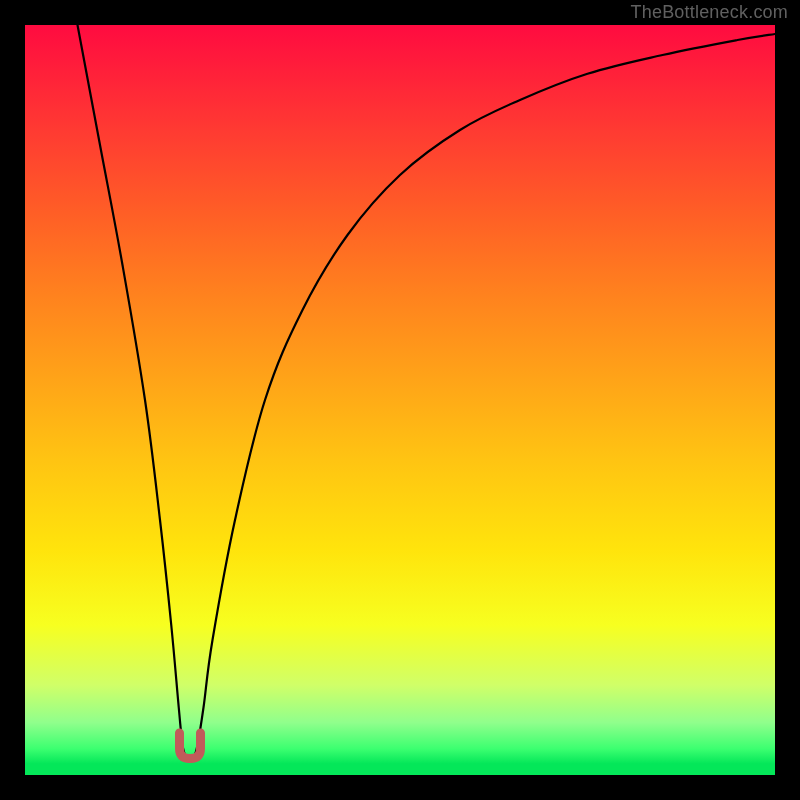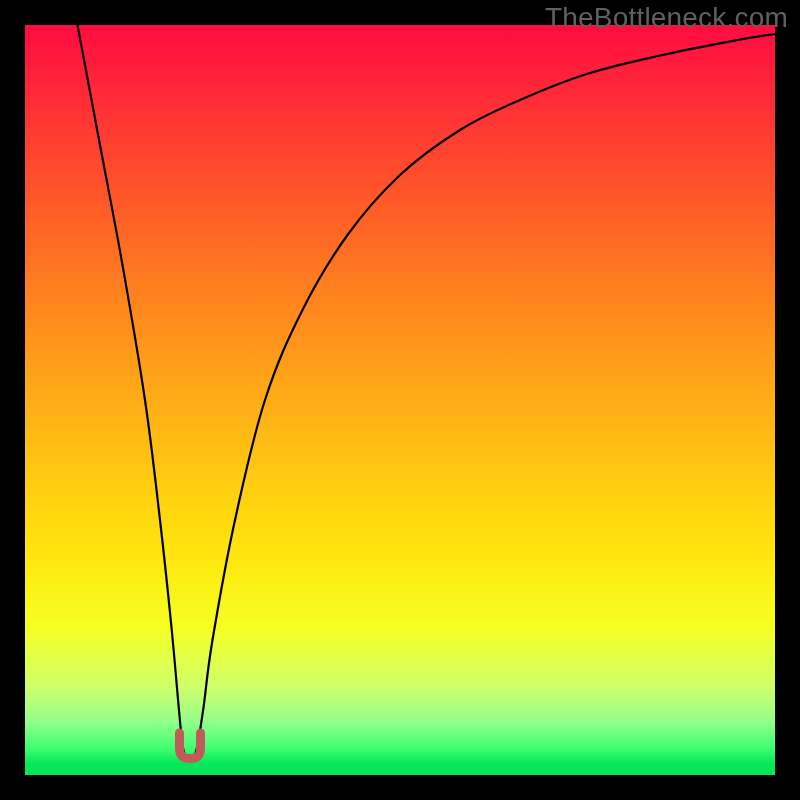--- a/index.html
+++ b/index.html
@@ -42,21 +42,21 @@
       #90ff8c 93%,
       #3cff70 96.5%,
       #04e759 98.5%,
       #04e759 100%
     );
   }
   .watermark {
     position: absolute;
     top: 2px;
     right: 12px;
-    font-size: 28px;
+    font-size: 18px;
     font-weight: 400;
     color: #606060;
     letter-spacing: 0.2px;
   }
   svg.curve {
     position: absolute;
     left: 0; top: 0;
     width: 100%; height: 100%;
   }
 </style>

